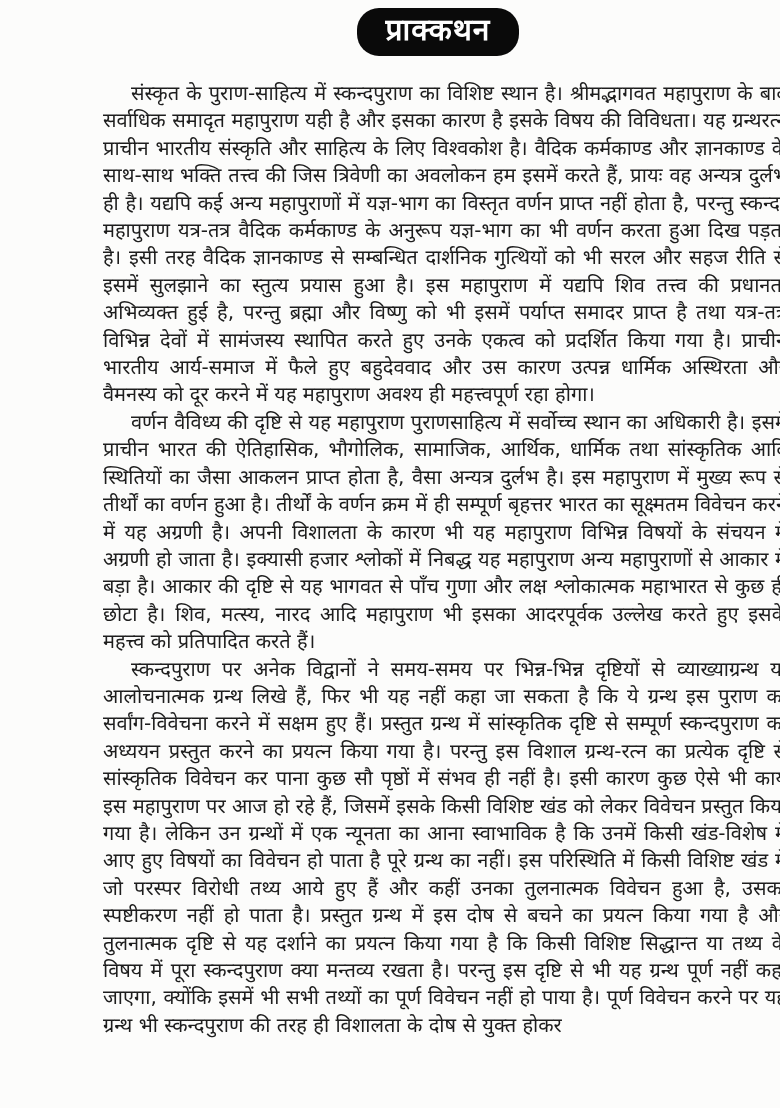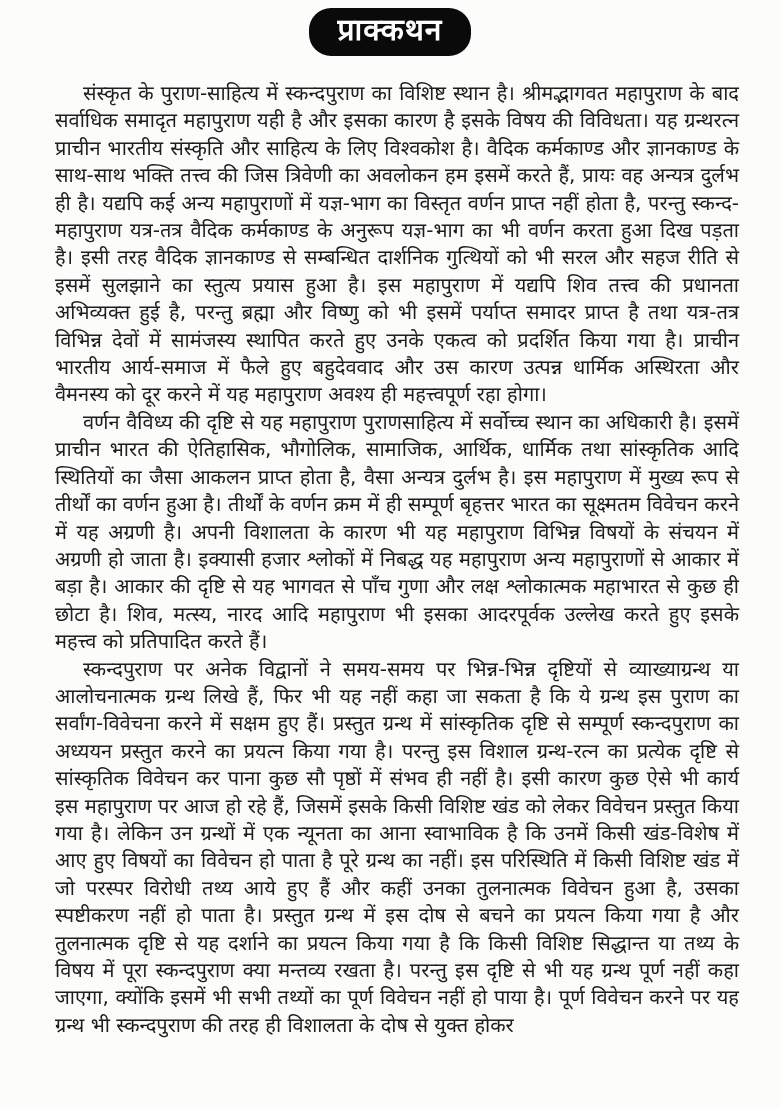--- a/index.html
+++ b/index.html
@@ -12,20 +12,21 @@
       background: #fcfcfb;
       overflow: hidden;
       position: relative;
       font-family: "DejaVu Sans", sans-serif;
       color: #1d1d1d;
     }
     .page {
       position: absolute;
       inset: 0;
       background: #fcfcfb;
+      margin-left: 48px;
     }
     .title-wrap {
       position: absolute;
       top: 8px;
       left: 0;
       width: 780px;
       text-align: center;
     }
     .title-badge {
       display: inline-block;

